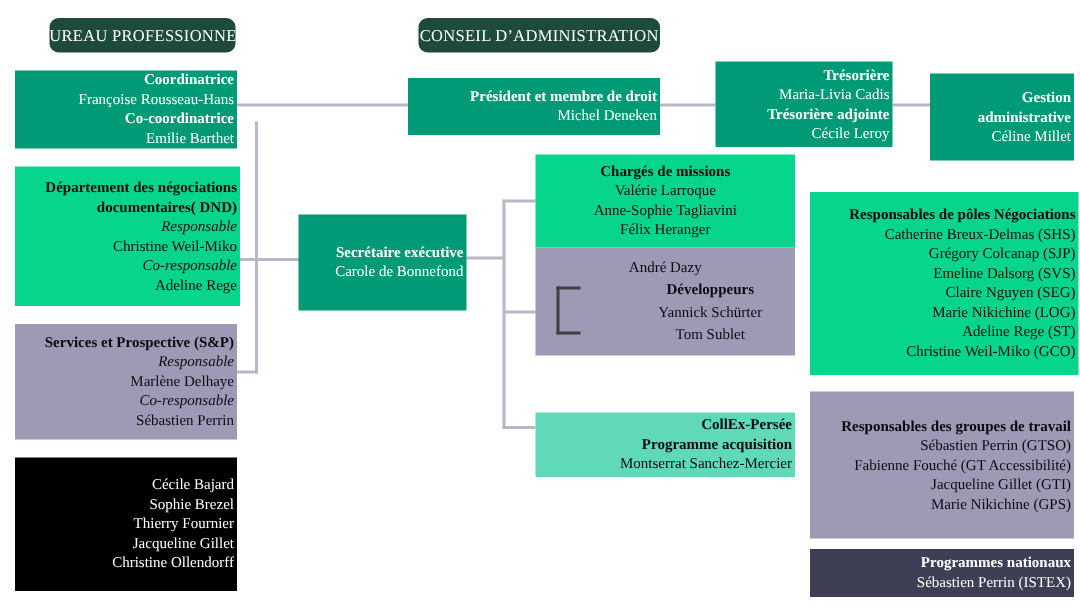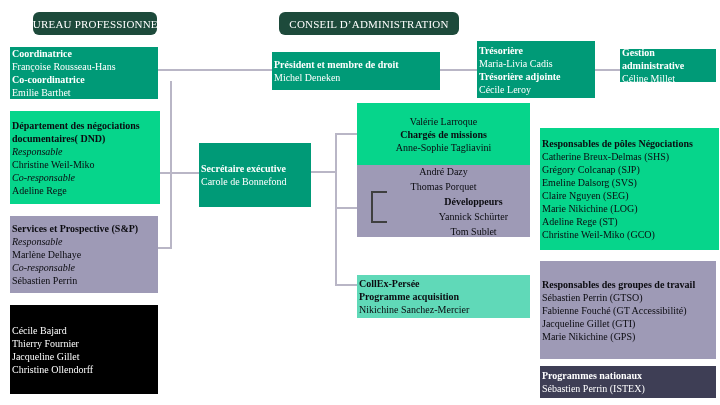--- a/index.html
+++ b/index.html
@@ -8,21 +8,21 @@
     font-family:Liberation Serif, serif;
     padding-left:36px;
   }
   .pill{
     position:absolute;display:flex;align-items:center;justify-content:center;
     background:var(--dark_green,#1d4a3b);color:var(--white,#fff);
     border-radius:6px;font-size:11px;letter-spacing:.2px;white-space:nowrap;
   }
   .box{
     position:absolute;display:flex;flex-direction:column;align-items:center;justify-content:center;
-    box-sizing:border-box;text-align:left;font-size:10px;line-height:13px;padding:1px 2px;
+    box-sizing:border-box;text-align:right;font-size:10px;line-height:13px;padding:1px 2px;
   }
   .teal{background:var(--teal,#009a77);color:var(--white,#fff);}
   .green{background:var(--green,#06d58b);color:var(--text_dark,#0b0b10);}
   .purple{background:var(--purple,#9e9ab6);color:var(--text_dark,#0b0b10);}
   .mint{background:var(--mint,#60d9b8);color:var(--text_dark,#0b0b10);margin-top:12px;}
   .black{background:var(--black,#000);color:var(--white,#fff);}
   .navy{background:var(--navy,#3e3e55);color:var(--white,#fff);}
   .ln{width:100%;}
   .b{font-weight:bold;}
   .i{font-style:italic;}
@@ -37,21 +37,21 @@
   .bvline{position:absolute;width:2px;background:var(--bracket,#3f3f3f);}
 </style>
 </head>
 <body>
 
 <div id="stage">
 
   <div class="pill" style="left:33px;top:12px;width:124px;height:23px">
     <span>BUREAU PROFESSIONNEL</span>
   </div>
-  <div class="pill" style="left:279px;top:12px;width:180px;height:23px">
+  <div class="pill" style="left:279px;top:12px;width:161px;height:23px">
     <span>CONSEIL D’ADMINISTRATION</span>
   </div>
 
   <div class="hline" style="left:158px;top:69px;width:114px"></div>
   <div class="hline" style="left:440px;top:69px;width:37px"></div>
   <div class="hline" style="left:595px;top:69px;width:25px"></div>
   <div class="vline" style="left:170px;top:81px;height:168px"></div>
   <div class="hline" style="left:155px;top:172px;width:45px"></div>
   <div class="hline" style="left:155px;top:247px;width:17px"></div>
   <div class="vline" style="left:335px;top:133px;height:153px"></div>
@@ -78,68 +78,69 @@
   <div class="box purple" style="left:10px;top:216px;width:148px;height:77px">
     <div class="ln b">Services et Prospective (S&amp;P)</div>
     <div class="ln i">Responsable</div>
     <div class="ln">Marlène Delhaye</div>
     <div class="ln i">Co-responsable</div>
     <div class="ln">Sébastien Perrin</div>
   </div>
 
   <div class="box black" style="left:10px;top:305px;width:148px;height:89px">
     <div class="ln">Cécile Bajard</div>
+    <div class="ln">Sophie Brezel</div>
     <div class="ln">Thierry Fournier</div>
     <div class="ln">Jacqueline Gillet</div>
     <div class="ln">Christine Ollendorff</div>
   </div>
 
   <div class="box teal" style="left:272px;top:52px;width:168px;height:38px">
     <div class="ln b">Président et membre de droit</div>
     <div class="ln">Michel Deneken</div>
   </div>
 
   <div class="box teal" style="left:199px;top:143px;width:112px;height:64px;font-size:10px">
     <div class="ln b">Secrétaire exécutive</div>
     <div class="ln">Carole de Bonnefond</div>
   </div>
 
   <div class="stack" style="left:357px;top:103px;width:173px;height:147px">
     <div class="sec green" style="height:62px">
+      <div class="ln b">Chargés de missions</div>
       <div class="ln">Valérie Larroque</div>
-      <div class="ln b">Chargés de missions</div>
       <div class="ln">Anne-Sophie Tagliavini</div>
+      <div class="ln">Félix Heranger</div>
     </div>
     <div class="sec purple" style="height:72px">
       <div class="ln">André Dazy</div>
-      <div class="ln">Thomas Porquet</div>
       <div class="ln b ind">Développeurs</div>
       <div class="ln ind">Yannick Schürter</div>
       <div class="ln ind">Tom Sublet</div>
     </div>
   </div>
 
   <div class="bvline" style="left:371px;top:191px;height:32px"></div>
   <div class="bhline" style="left:371px;top:191px;width:16px"></div>
   <div class="bhline" style="left:371px;top:221px;width:16px"></div>
 
   <div class="box mint" style="left:357px;top:263px;width:173px;height:43px">
     <div class="ln b">CollEx-Persée</div>
     <div class="ln b">Programme acquisition</div>
-    <div class="ln">Nikichine Sanchez-Mercier</div>
+    <div class="ln">Montserrat Sanchez-Mercier</div>
   </div>
 
   <div class="box teal" style="left:477px;top:41px;width:118px;height:57px">
     <div class="ln b">Trésorière</div>
     <div class="ln">Maria-Livia Cadis</div>
     <div class="ln b">Trésorière adjointe</div>
     <div class="ln">Cécile Leroy</div>
   </div>
 
-  <div class="box teal" style="left:620px;top:49px;width:96px;height:33px">
+  <div class="box teal" style="left:620px;top:49px;width:96px;height:58px">
     <div class="ln b">Gestion administrative</div>
     <div class="ln">Céline Millet</div>
   </div>
 
   <div class="box green" style="left:540px;top:128px;width:179px;height:122px">
     <div class="ln b">Responsables de pôles Négociations</div>
     <div class="ln">Catherine Breux-Delmas (SHS)</div>
     <div class="ln">Grégory Colcanap (SJP)</div>
     <div class="ln">Emeline Dalsorg (SVS)</div>
     <div class="ln">Claire Nguyen (SEG)</div>

